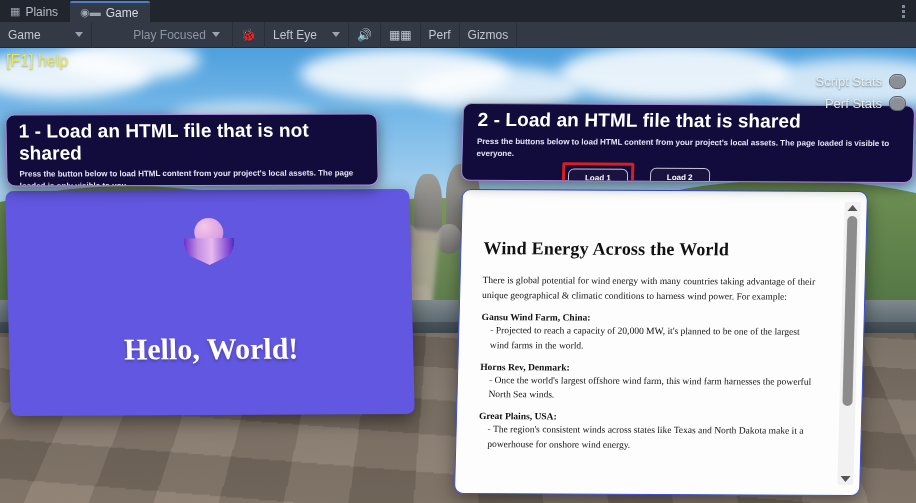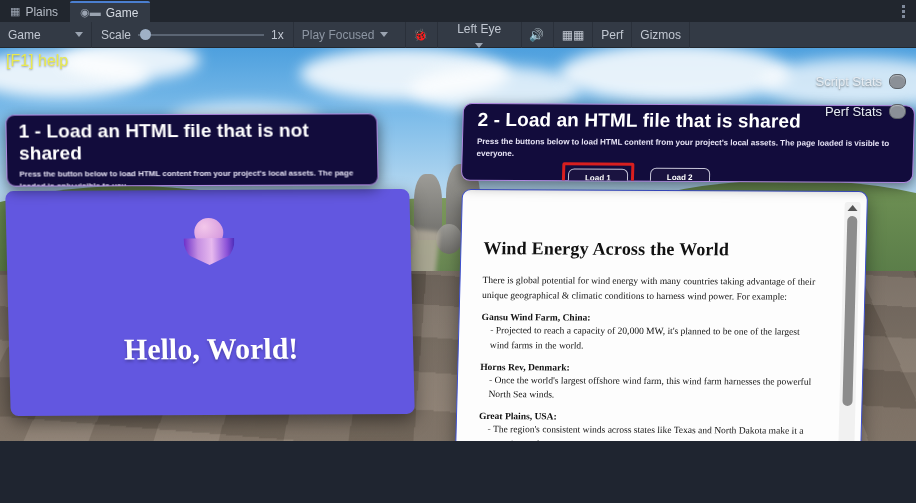--- a/index.html
+++ b/index.html
@@ -31,26 +31,26 @@
     border-top:5px solid #9aa3b0; display:inline-block; }
   .dd-game{ min-width:92px; justify-content:space-between; }
   .dd-display{ min-width:92px; justify-content:space-between; }
   .dd-aspect{ min-width:160px; justify-content:space-between; }
   .scalewrap{ display:flex; align-items:center; gap:7px; padding:0 9px; }
   .slider{ position:relative; width:126px; height:12px; display:flex; align-items:center; }
   .slider .track{ position:absolute; left:0; right:0; height:2px; background:#5b6573; }
   .slider .knob{ position:absolute; left:2px; width:11px; height:11px; border-radius:50%;
     background:#9fb0c6; }
   .scaleval{ font-size:12px; color:#c2c8d2; }
-  .dd-play{ min-width:112px; justify-content:flex-start; }
-  .dd-eye{ min-width:84px; justify-content:space-between;flex-direction:column; }
+  .dd-play{ min-width:112px; justify-content:center;margin-left:29px; }
+  .dd-eye{ min-width:84px; justify-content:space-between; }
   .icobox{ display:flex; align-items:center; justify-content:center; }
 
   
-  .scene{ position:absolute; left:0; top:48px; width:916px; height:393px; overflow:hidden;
+  .scene{ position:absolute; left:0; top:48px; width:916px; height:455px; overflow:hidden;
     background:linear-gradient(#6fb3e8 0%, #8ec6ee 28%, #b9d8ee 46%, #cfd9e0 56%, #b9c3c6 64%, #8d9a96 72%, #6e6a63 80%, #6c6460 100%); }
   .sky{ position:absolute; inset:0 0 45% 0;
     background:linear-gradient(#4ea0de 0%, #7bbbe9 30%, #aed4ef 62%, #d4e2ee 100%); }
   .cloud{ position:absolute; background:#fff; border-radius:50%; filter:blur(7px); opacity:.85; }
   .hill{ position:absolute; border-radius:50% 50% 0 0; }
   .rock{ position:absolute; border-radius:40% 40% 18% 18%;
     background:linear-gradient(#9d9c97,#6f6e6a); }
   .path{ position:absolute; background:#b3ac9c; filter:blur(2px); opacity:.85; }
   .balcony{ position:absolute; left:0; right:0; background:#6d7a80; }
   .floor{ position:absolute; left:-60px; right:-60px; bottom:-10px; height:180px;
@@ -146,28 +146,20 @@
         <i></i>
         <i></i>
     </div>
   </div>
 
   <div class="toolbar">
     <div class="tbitem dd-game">
       <span>Game</span>
       <span class="caret"></span>
     </div>
-    <div class="tbitem scalewrap">
-      <span>Scale</span>
-      <span class="slider">
-        <span class="track"></span>
-        <span class="knob"></span>
-      </span>
-      <span class="scaleval">1x</span>
-    </div>
     <div class="tbitem dd-play muted">
       <span>Play Focused</span>
       <span class="caret"></span>
     </div>
     <div class="tbitem icobox">🐞</div>
     <div class="tbitem dd-eye">
       <span>Left Eye</span>
       <span class="caret"></span>
     </div>
     <div class="tbitem icobox">🔊</div>
@@ -209,21 +201,21 @@
     <div class="balcony" style="top:252px;height:22px;background:linear-gradient(#7f8a8e,#5d6a70);"></div>
     <div class="balcony" style="top:274px;height:14px;background:linear-gradient(#48535a,#39434a);"></div>
     <div class="floor"></div>
 
     <div class="helptext">[F1] help</div>
 
     <div class="statrow" style="top:26px;">
       <span class="lbl">Script Stats</span>
       <span class="toggle"></span>
     </div>
-    <div class="statrow" style="top:56px;">
+    <div class="statrow" style="top:48px;">
       <span class="lbl">Perf Stats</span>
       <span class="toggle"></span>
     </div>
 
     <div class="vrpanel" id="panel1">
       <div class="vrtitle">1 - Load an HTML file that is not shared</div>
       <div class="vrbody">Press the button below to load HTML content from your project's local assets. The page loaded is only visible to you.</div>
 
     </div>
 

